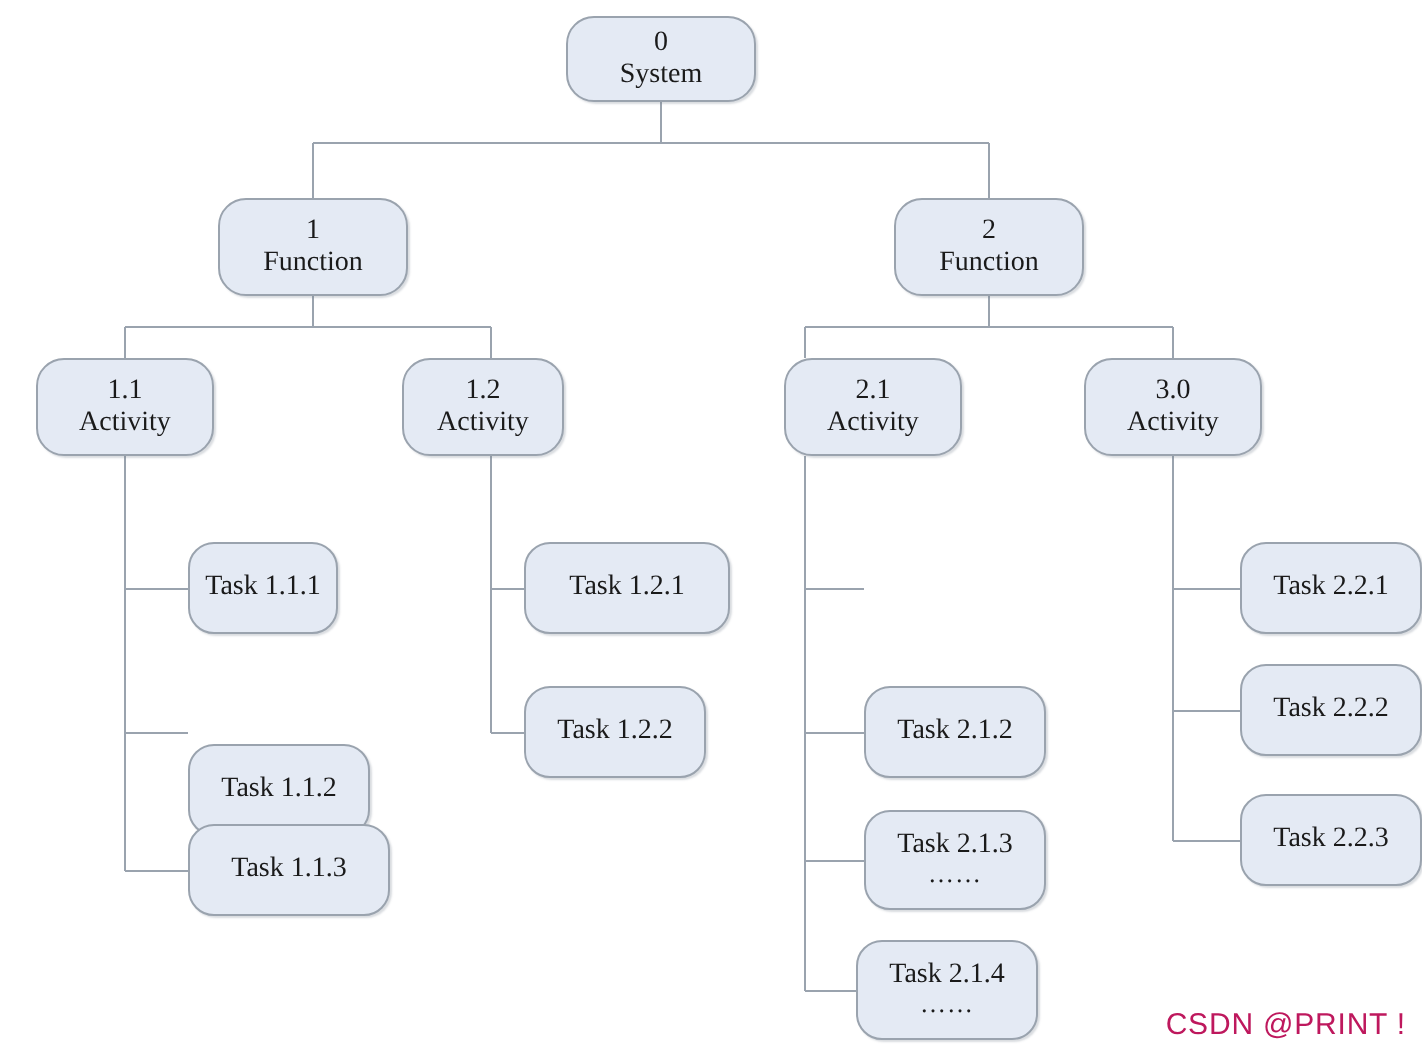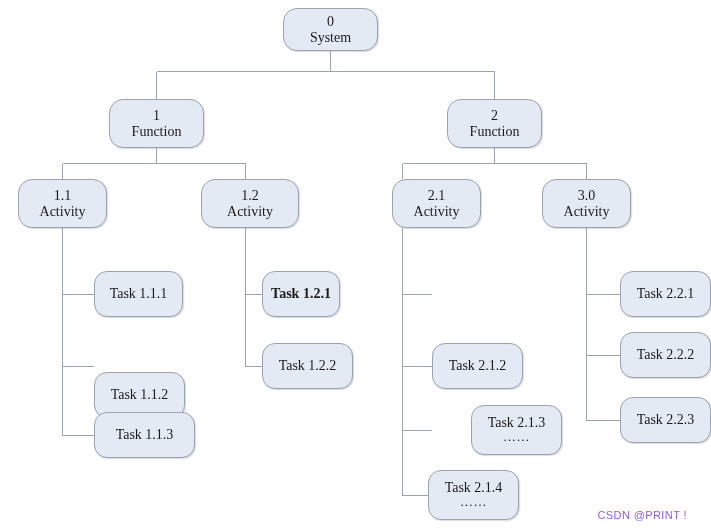--- a/index.html
+++ b/index.html
@@ -67,25 +67,25 @@
   }
 
   .node-task .line2 {
     font-size: 13px;
     letter-spacing: 0.5px;
     margin-top: -1px;
   }
 
   #watermark {
     position: absolute;
-    right: 24px;
+    right: 8px;
     bottom: 8px;
     font-family: "Liberation Sans", sans-serif;
-    font-size: 11px;
-    color: #8b5cf6;
+    font-size: 15px;
+    color: #be185d;
     letter-spacing: 0.4px;
     white-space: nowrap;
   }
 </style>
 </head>
 <body>
 
 <div id="diagram-canvas">
 
   <svg id="edge-layer" viewBox="0 0 711 529" width="711" height="529">
@@ -141,61 +141,61 @@
   <div class="node node-function" style="left:447px; top:99px; width:95px; height:49px;">
     <span class="line1">2</span>
     <span class="line2">Function</span>
   </div>
 
   <div class="node node-activity" style="left:18px; top:179px; width:89px; height:49px;">
     <span class="line1">1.1</span>
     <span class="line2">Activity</span>
   </div>
 
-  <div class="node node-activity" style="left:201px; top:179px; width:98px; height:49px;">
+  <div class="node node-activity" style="left:201px; top:179px; width:81px; height:49px;">
     <span class="line1">1.2</span>
     <span class="line2">Activity</span>
   </div>
 
   <div class="node node-activity" style="left:358px; top:179px; width:89px; height:49px;margin-left:34px;">
     <span class="line1">2.1</span>
     <span class="line2">Activity</span>
   </div>
 
   <div class="node node-activity" style="left:542px; top:179px; width:89px; height:49px;">
     <span class="line1">3.0</span>
     <span class="line2">Activity</span>
   </div>
 
-  <div class="node node-task" style="left:94px; top:271px; width:89px; height:46px;">
+  <div class="node node-task" style="left:94px; top:271px; width:75px; height:46px;">
     <span class="line1">Task 1.1.1</span>
   </div>
 
   <div class="node node-task" style="left:94px; top:343px; width:91px; height:46px;margin-top:29px;">
     <span class="line1">Task 1.1.2</span>
   </div>
 
   <div class="node node-task" style="left:94px; top:412px; width:101px; height:46px;">
     <span class="line1">Task 1.1.3</span>
   </div>
 
-  <div class="node node-task" style="left:262px; top:271px; width:78px; height:46px;font-weight:bold;">
+  <div class="node node-task" style="left:262px; top:271px; width:103px; height:46px;">
     <span class="line1">Task 1.2.1</span>
   </div>
 
   <div class="node node-task" style="left:262px; top:343px; width:91px; height:46px;">
     <span class="line1">Task 1.2.2</span>
   </div>
 
 
   <div class="node node-task" style="left:432px; top:343px; width:91px; height:46px;">
     <span class="line1">Task 2.1.2</span>
   </div>
 
-  <div class="node node-task" style="left:432px; top:405px; width:91px; height:50px;margin-left:39px;">
+  <div class="node node-task" style="left:432px; top:405px; width:91px; height:50px;">
     <span class="line1">Task 2.1.3</span>
     <span class="line2">……</span>
   </div>
 
   <div class="node node-task" style="left:428px; top:470px; width:91px; height:50px;">
     <span class="line1">Task 2.1.4</span>
     <span class="line2">……</span>
   </div>
 
   <div class="node node-task" style="left:620px; top:271px; width:91px; height:46px;">

